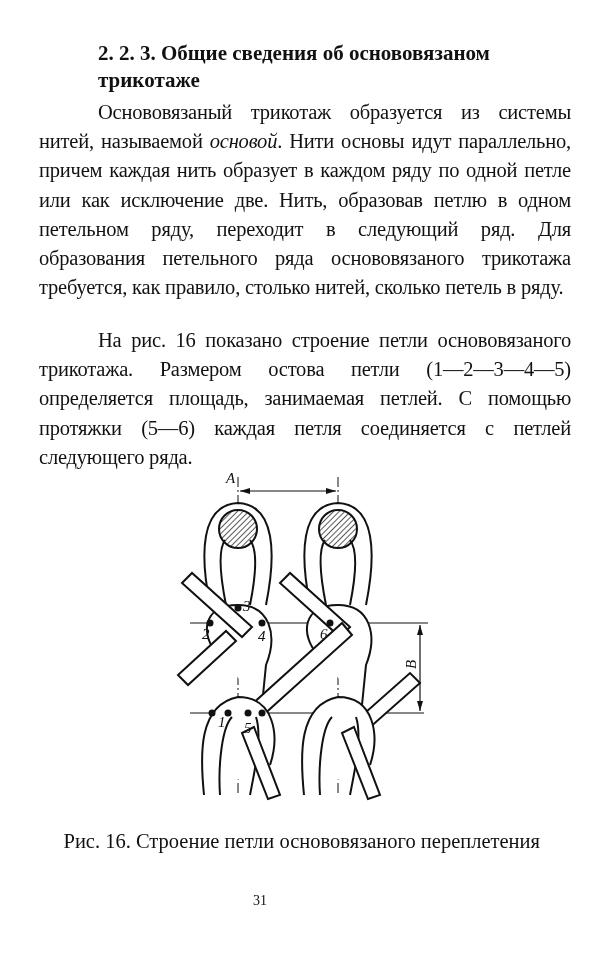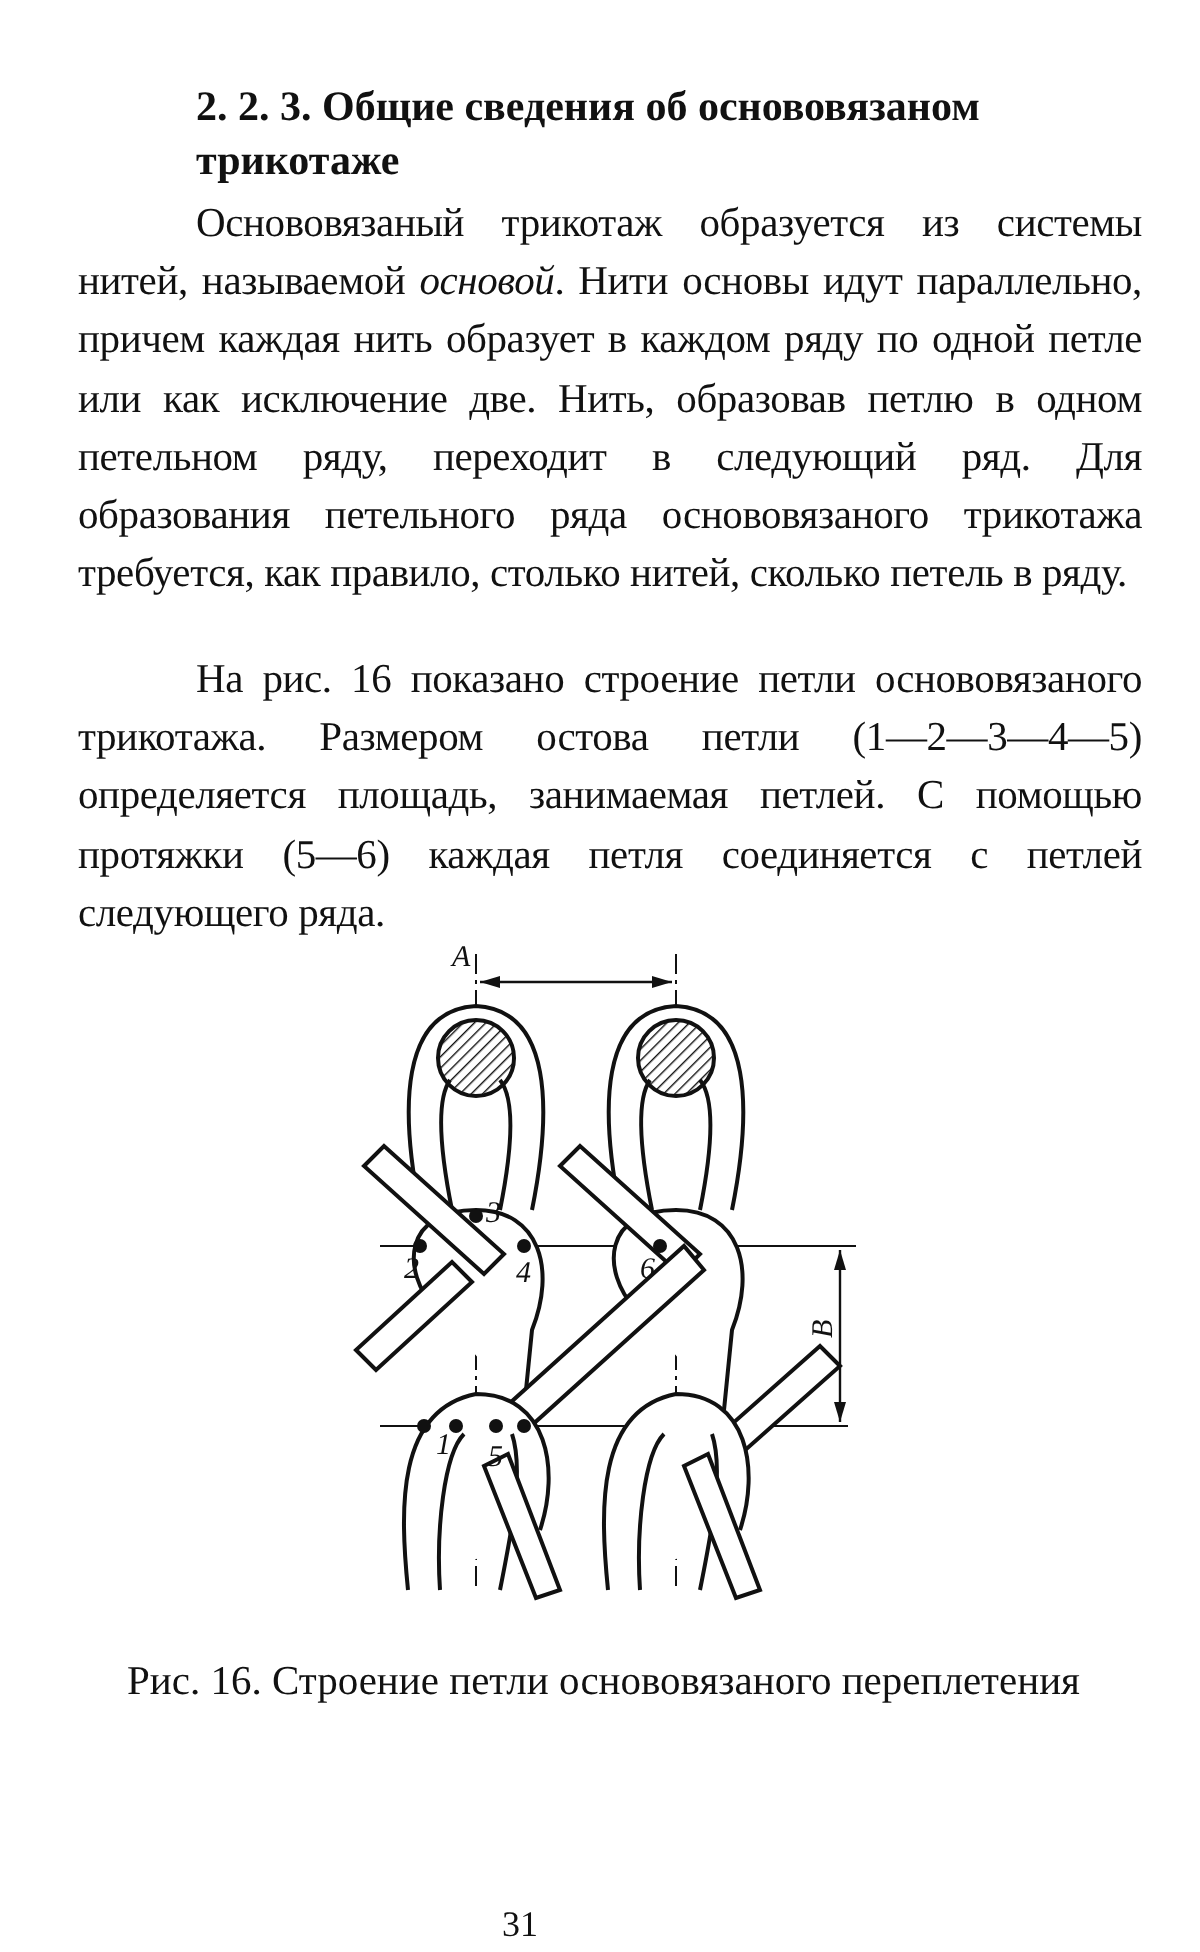--- a/index.html
+++ b/index.html
@@ -18,22 +18,22 @@
   }
   .p1 { top: 98px; }
   .p2 { top: 326px; }
   .figure { position: absolute; left: 170px; top: 465px; width: 280px; height: 350px; }
   .figure svg { width: 280px; height: 350px; display: block; }
   .caption {
     position: absolute; left: 60px; top: 826px; width: 480px;
     text-align: right; font-size: 20.5px; line-height: 30px; margin: 0;
   }
   .page-num {
-    position: absolute; left: 0; top: 952px; width: 520px;
-    text-align: center; font-size: 18px;
+    position: absolute; left: 0; top: 893px; width: 520px;
+    text-align: center; font-size: 14px;
   }
   em { }
   .lbl { font-family: "Liberation Serif", serif; font-style: italic; font-size: 15px; fill: #111; }
 </style>
 </head>
 <body>
 
 <h2 class="heading">2. 2. 3. Общие сведения об основовязаном трикотаже</h2>
 
 <p class="para p1"><span>Основовязаный трикотаж образуется из системы нитей, называемой </span><em>основой</em><span>. Нити основы идут параллельно, причем каждая нить образует в каждом ряду по одной петле или как исключение две. Нить, образовав петлю в одном петельном ряду, переходит в следующий ряд. Для образования петельного ряда основовязаного трикотажа требуется, как правило, столько нитей, сколько петель в ряду.</span></p>

